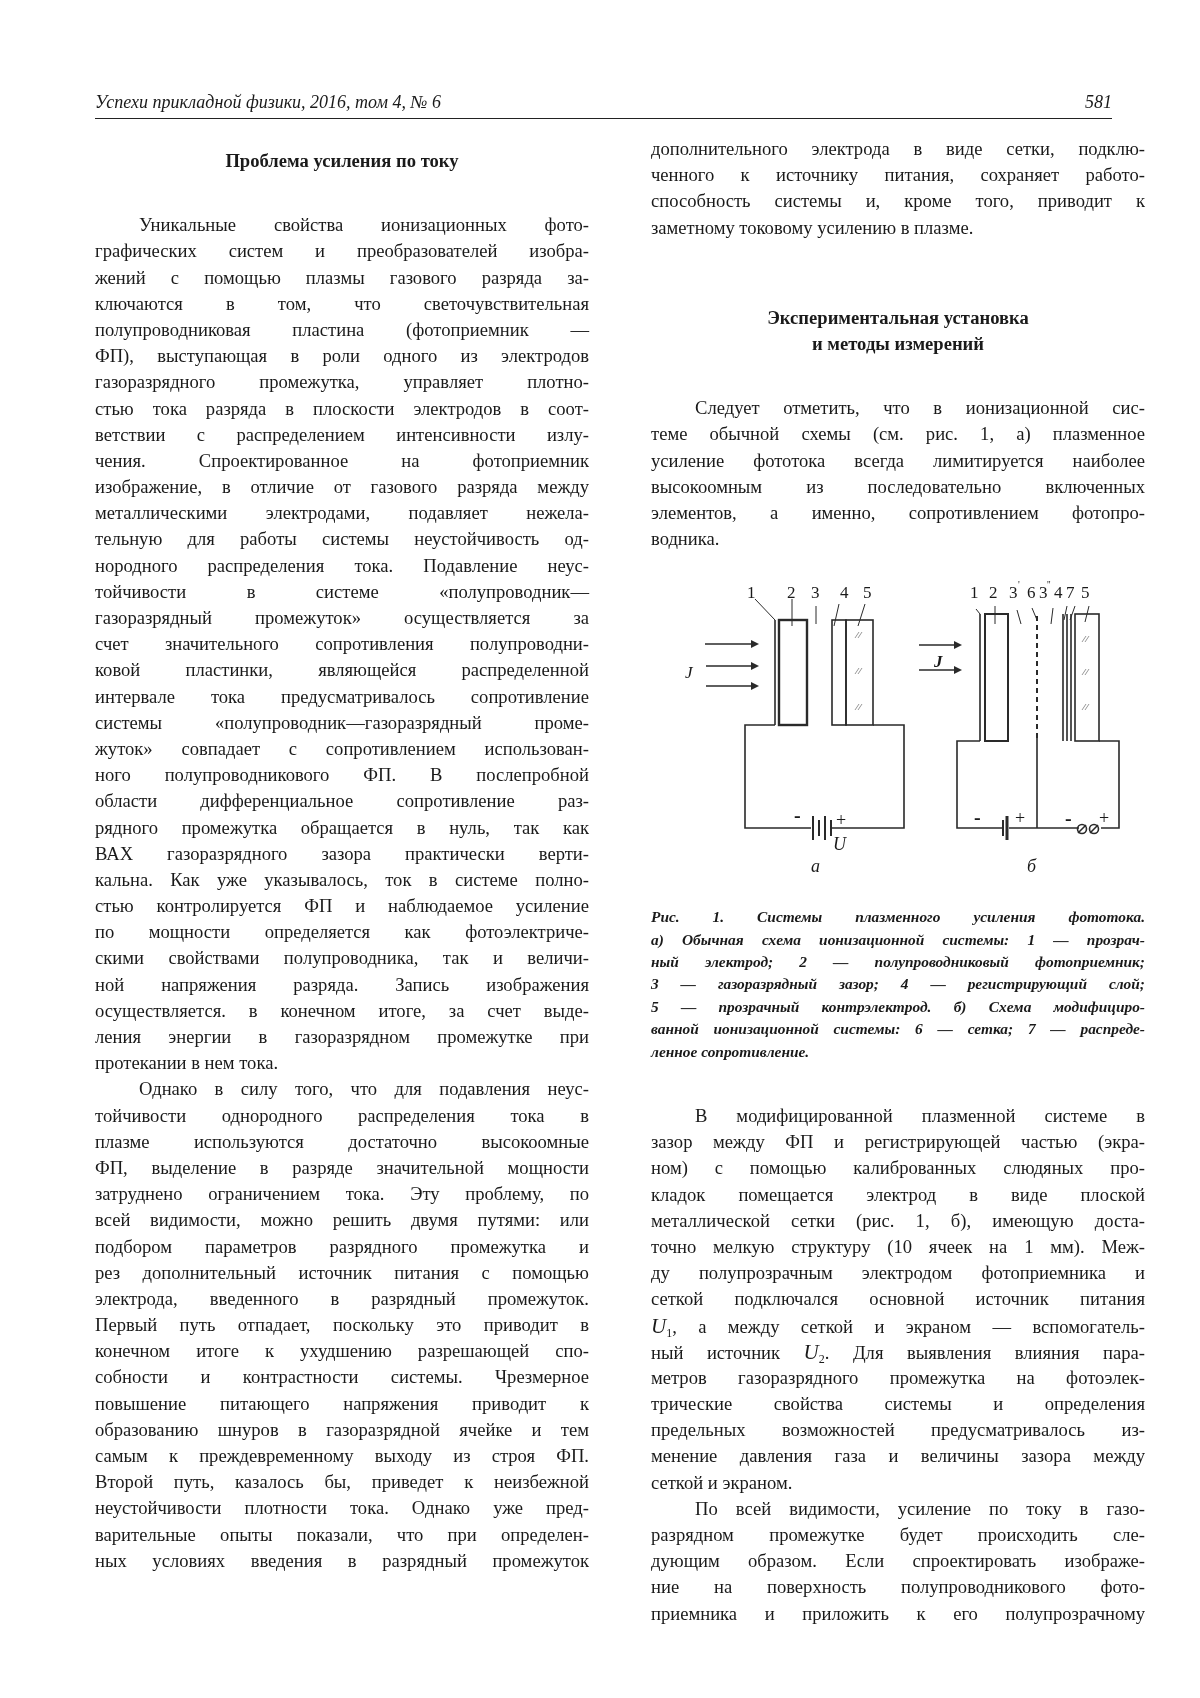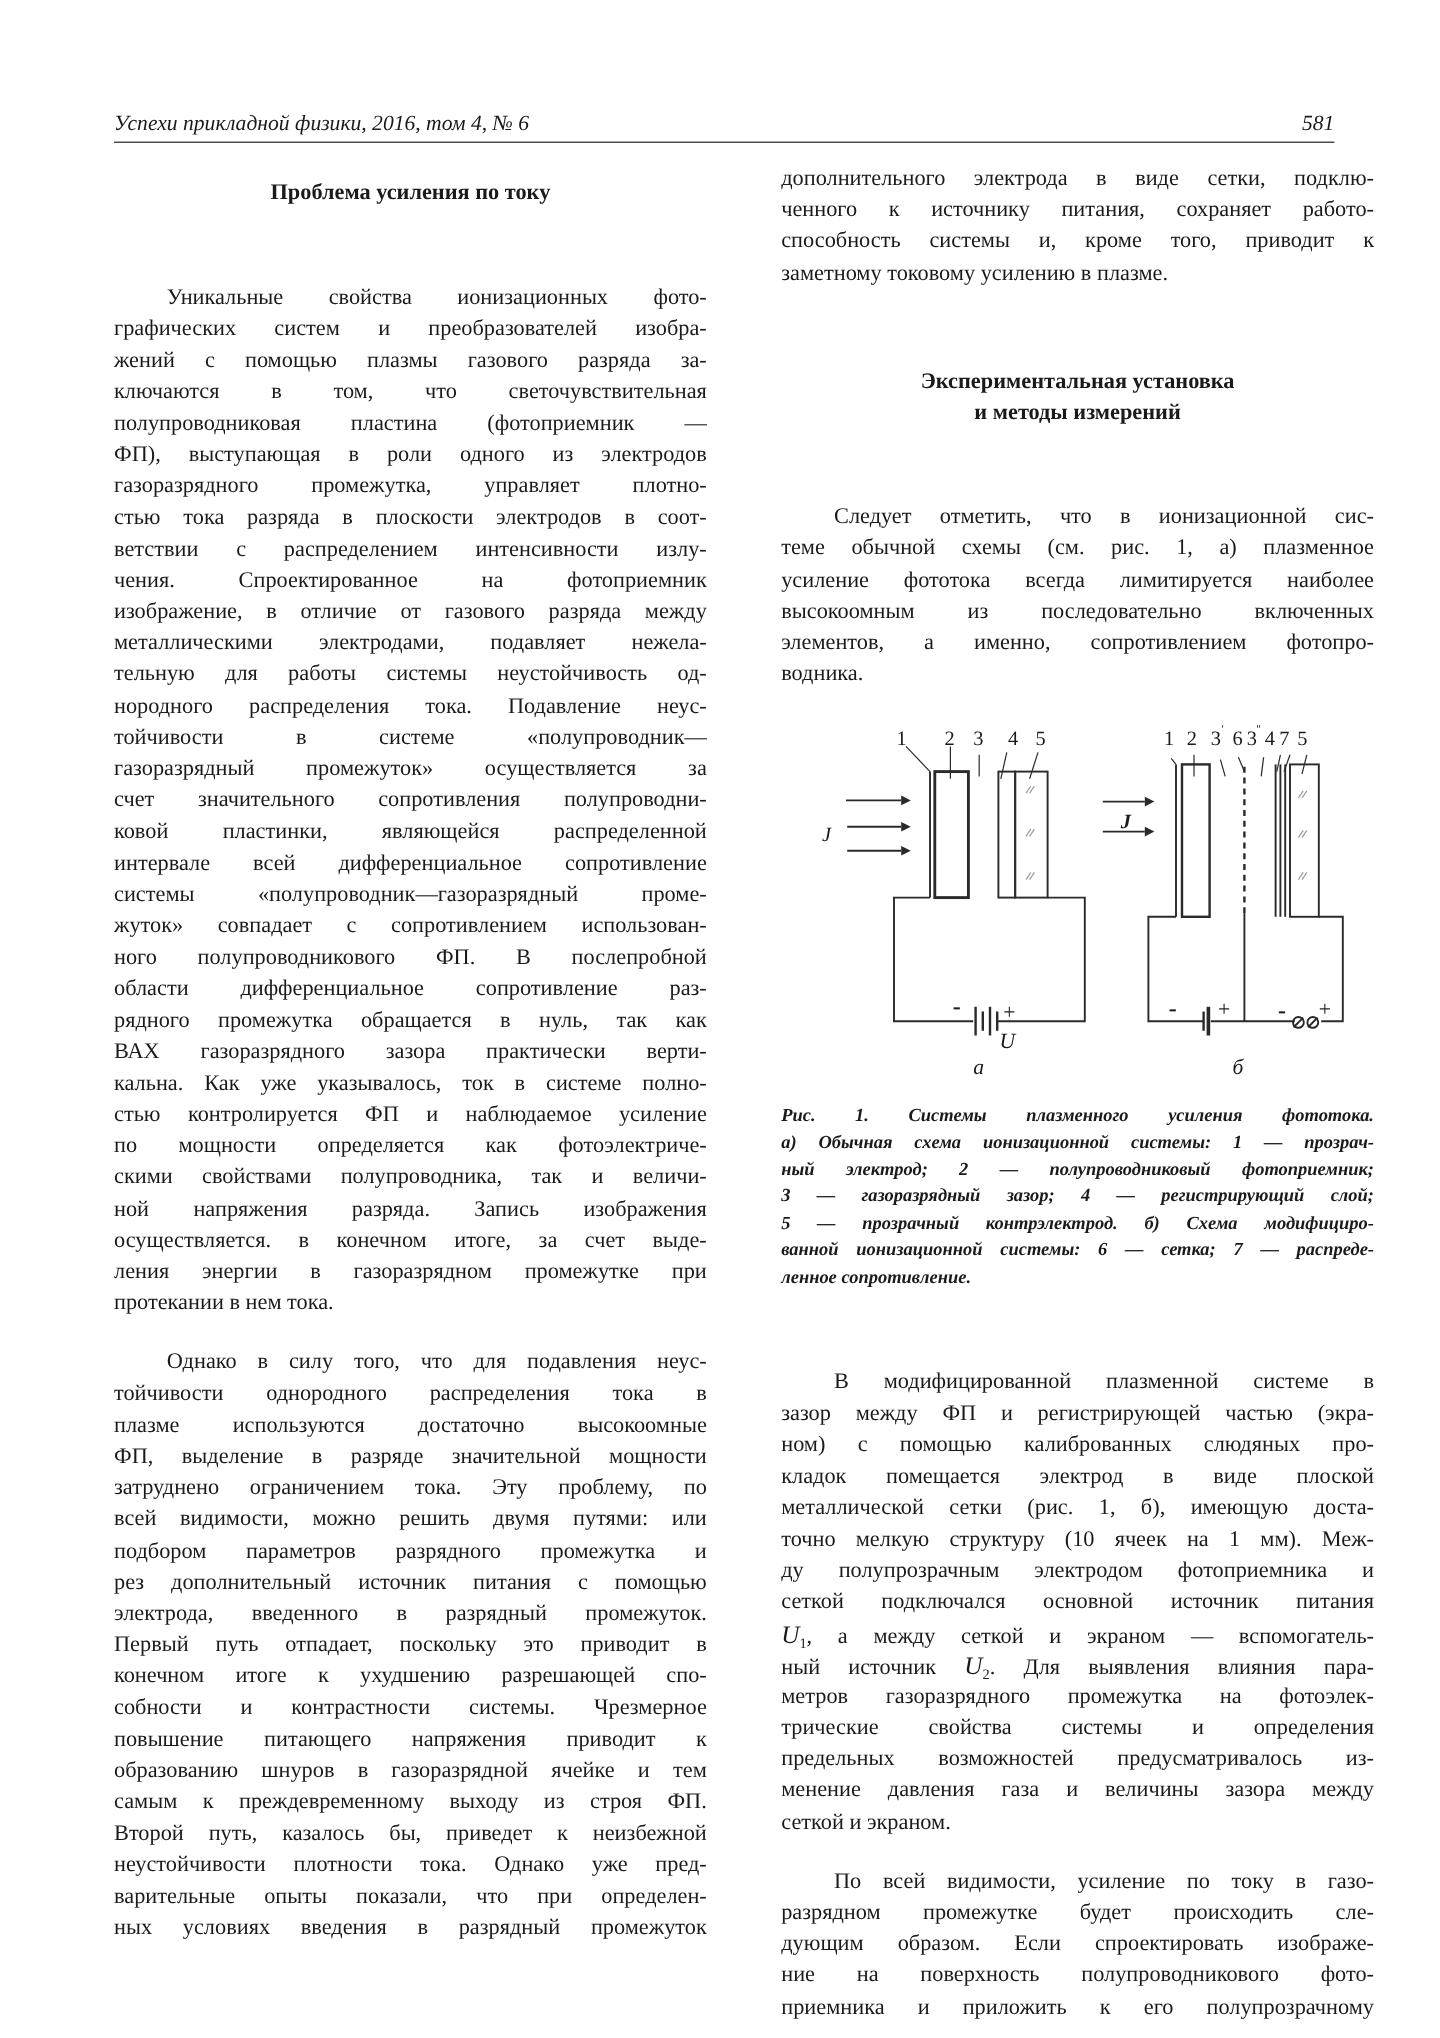--- a/index.html
+++ b/index.html
@@ -9,29 +9,29 @@
                   font-style: italic; font-size: 18px; }
   .running-head .journal { position: absolute; left: 0; top: 0; }
   .running-head .pageno { position: absolute; right: 0; top: 0; }
   .head-rule { position: absolute; left: 95px; top: 118px; width: 1017px; height: 0;
                border-top: 1.6px solid #222; }
   .col { position: absolute; top: 136px; width: 494px; font-size: 18.6px; line-height: 26.2px; }
   .col-left { left: 95px; }
   .col-right { left: 651px; }
   .line { display: block; text-align: justify; text-align-last: justify; white-space: nowrap; height: 26.2px; }
   .line.last { text-align-last: left; }
-  .line.indent { padding-left: 44px; margin-top: 23px; }
+  .line.indent { padding-left: 44px; }
   h2.section-title { margin: 12px; font-size: 18.6px; font-weight: bold; text-align: center; line-height: 26.2px; }
   .sp-a { height: 26px; }
   .sp-b { height: 52px; }
   sub { font-size: 12px; vertical-align: -4px; line-height: 0; }
   .math { font-style: italic; font-size: 21px; }
   .figure { position: relative; width: 494px; height: 310px; margin-top: 28px; }
   .figure svg { position: absolute; left: 0; top: 0; }
-  .caption { font-style: italic; font-weight: bold; font-size: 15.4px; line-height: 22.4px; margin-top: 6px; }
+  .caption { font-style: italic; font-weight: bold; font-size: 15.4px; line-height: 22.4px; margin-top: 16px; }
   .caption .line { height: 22.4px; }
   .cap-space { height: 40px; }
 </style>
 </head>
 <body>
 
 <div class="running-head">
   <span class="journal">Успехи прикладной физики, 2016, том 4, № 6</span>
   <span class="pageno">581</span>
 </div>
@@ -52,21 +52,21 @@
       <span class="line">ветствии с распределением интенсивности излу-</span>
       <span class="line">чения. Спроектированное на фотоприемник</span>
       <span class="line">изображение, в отличие от газового разряда между</span>
       <span class="line">металлическими электродами, подавляет нежела-</span>
       <span class="line">тельную для работы системы неустойчивость од-</span>
       <span class="line">нородного распределения тока. Подавление неус-</span>
       <span class="line">тойчивости в системе «полупроводник—</span>
       <span class="line">газоразрядный промежуток» осуществляется за</span>
       <span class="line">счет значительного сопротивления полупроводни-</span>
       <span class="line">ковой пластинки, являющейся распределенной</span>
-      <span class="line">интервале всей дифференциальное сопротивление</span>
+      <span class="line">интервале тока предусматривалось сопротивление</span>
       <span class="line">системы «полупроводник—газоразрядный проме-</span>
       <span class="line">жуток» совпадает с сопротивлением использован-</span>
       <span class="line">ного полупроводникового ФП. В послепробной</span>
       <span class="line">области дифференциальное сопротивление раз-</span>
       <span class="line">рядного промежутка обращается в нуль, так как</span>
       <span class="line">ВАХ газоразрядного зазора практически верти-</span>
       <span class="line">кальна. Как уже указывалось, ток в системе полно-</span>
       <span class="line">стью контролируется ФП и наблюдаемое усиление</span>
       <span class="line">по мощности определяется как фотоэлектриче-</span>
       <span class="line">скими свойствами полупроводника, так и величи-</span>

